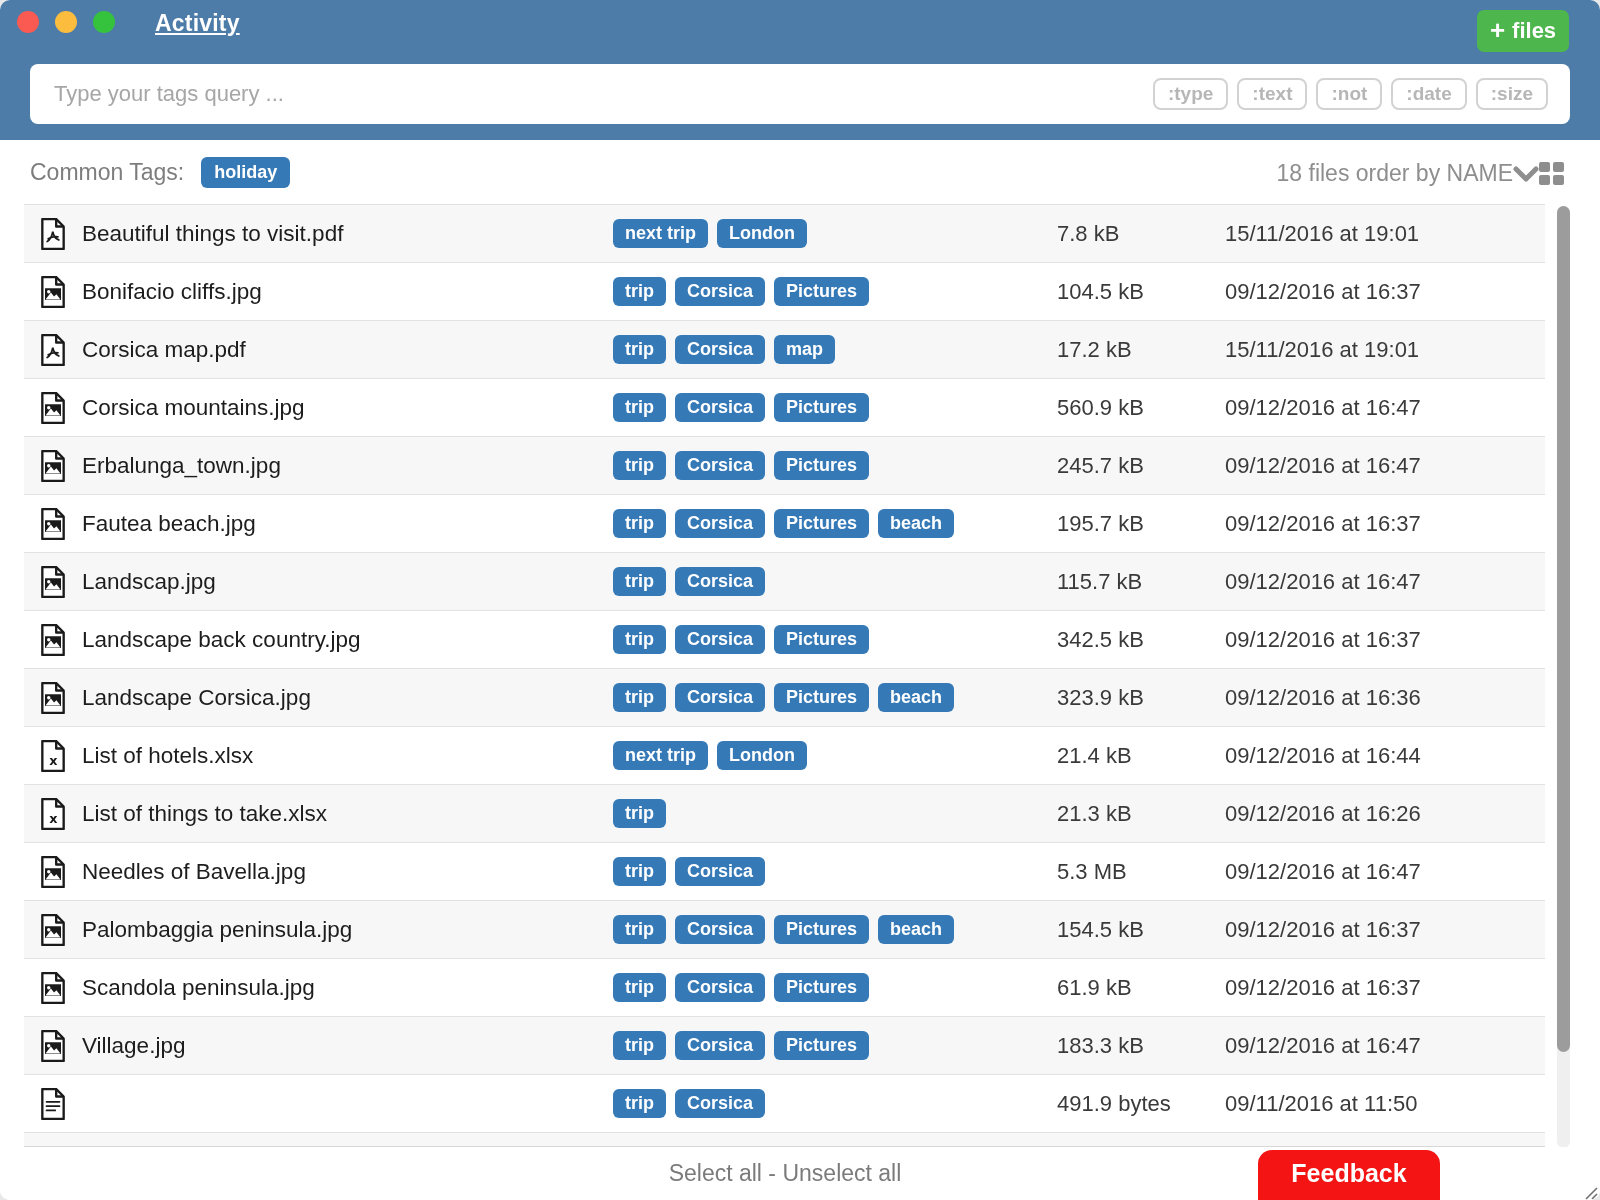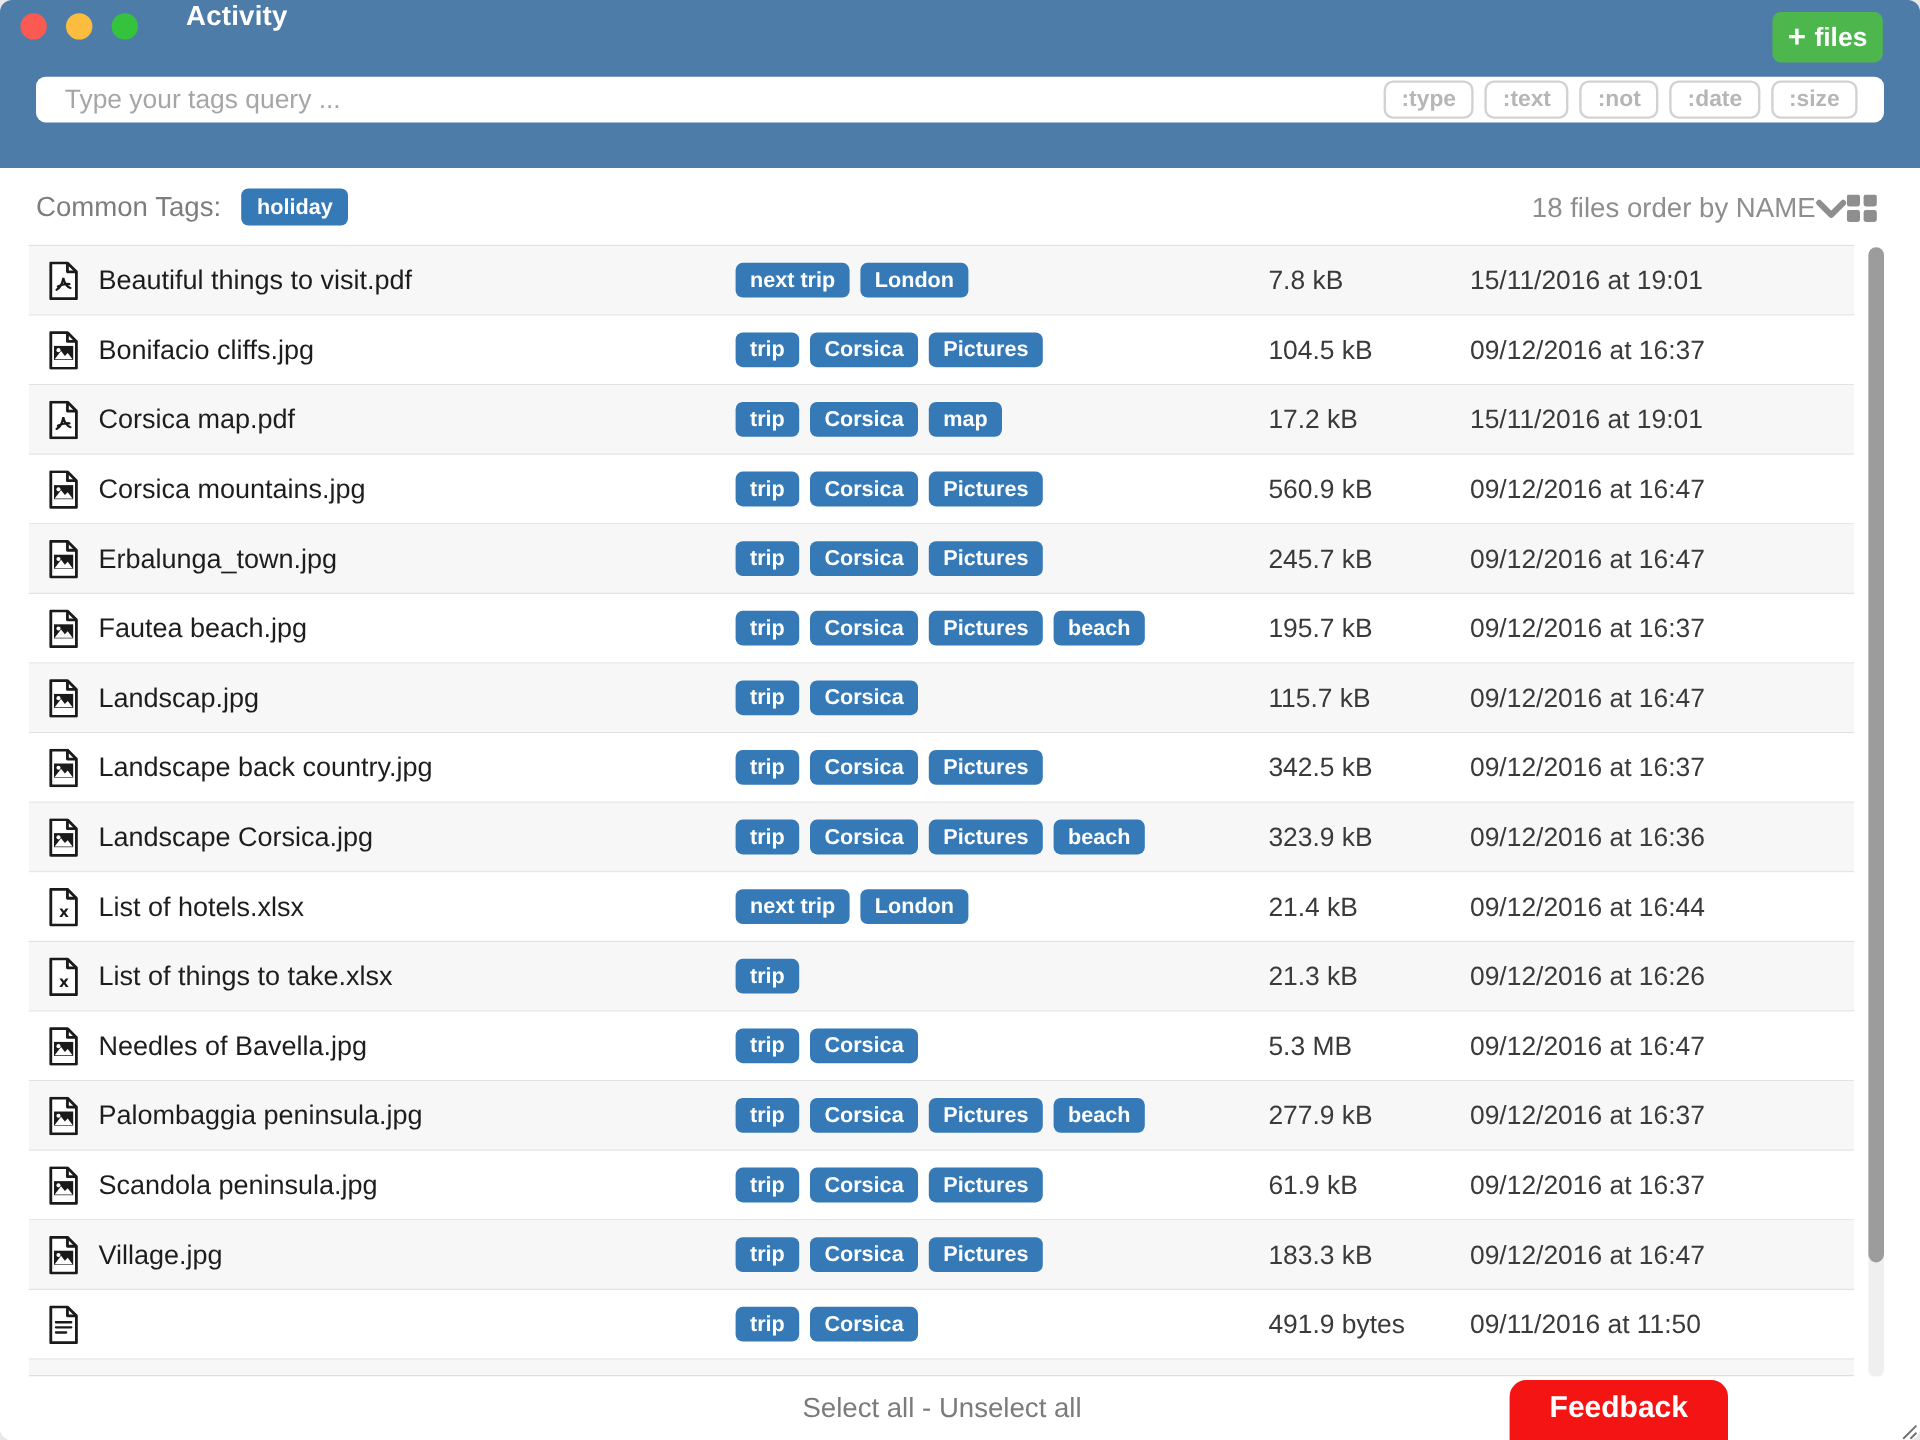--- a/index.html
+++ b/index.html
@@ -15,34 +15,34 @@
   .header {
     position: absolute; top: 0; left: 0; width: 1600px; height: 140px;
     background: #4e7ca9;
   }
   .traffic { position: absolute; top: 11px; left: 17px; display: flex; gap: 16px; }
   .traffic span { width: 22px; height: 22px; border-radius: 50%; display: block; }
   .tl-close { background: #fa5a52; }
   .tl-min   { background: #fcbd3f; }
   .tl-zoom  { background: #35c33e; }
   .win-title {
-    position: absolute; left: 155px; top: 0;
-    color: #ffffff; font-size: 23px; font-weight: bold; letter-spacing: .2px;
+    position: absolute; left: 155px; top: 10px;
+    color: #ffffff; font-size: 23px; font-weight: bold; letter-spacing: .2px; text-decoration: underline;
   }
   .add-files {
     position: absolute; top: 10px; right: 31px; width: 92px; height: 42px;
     background: #4db64d; border: none; border-radius: 7px;
     color: #fff; font-size: 22px; font-weight: bold;
     font-family: inherit; cursor: pointer;
     display: flex; align-items: center; justify-content: center; gap: 7px;
   }
   .add-files .plus { font-size: 26px; font-weight: bold; line-height: 1; margin-top: -2px; }
 
   .search-wrap {
-    position: absolute; left: 30px; top: 64px; width: 1540px; height: 38px;
+    position: absolute; left: 30px; top: 64px; width: 1540px; height: 60px;
     background: #ffffff; border-radius: 8px;
     display: flex; align-items: center;
   }
   .search-input {
     flex: 1; height: 100%; border: none; outline: none; background: transparent;
     font-family: inherit; font-size: 22px; color: #333; padding: 0 0 0 24px;
   }
   .search-input::placeholder { color: #a6a6a6; }
   .filters { display: flex; gap: 9px; padding-right: 22px; padding-left: 47px; }
   .filter-btn {
@@ -365,21 +365,21 @@
             <circle cx="8" cy="14.8" r="1.6" fill="#fff"></circle>
             <path d="M5 22 L10 15.5 L13 19.3 L15.2 17 L19 22 Z" fill="#fff"></path>
           </svg></span>
         <span class="fname">Palombaggia peninsula.jpg</span>
         <span class="ftags">
           <span class="tag">trip</span>
           <span class="tag">Corsica</span>
           <span class="tag">Pictures</span>
           <span class="tag">beach</span>
         </span>
-        <span class="fsize">277.9 kB</span>
+        <span class="fsize">154.5 kB</span>
         <span class="fdate">09/12/2016 at 16:37</span>
       </div>
       <div class="frow">
         <span class="ficon"><svg width="26" height="32" viewBox="0 0 24 30">
             <path d="M2 1 h13 l7 7 v21 h-20 z" fill="#fff" stroke="#1a1a1a" stroke-width="2.2" stroke-linejoin="round"></path>
             <path d="M15 1 v7 h7" fill="none" stroke="#1a1a1a" stroke-width="2.2" stroke-linejoin="round"></path>
             <rect x="4.5" y="11.5" width="15" height="11" fill="#1a1a1a"></rect>
             <circle cx="8" cy="14.8" r="1.6" fill="#fff"></circle>
             <path d="M5 22 L10 15.5 L13 19.3 L15.2 17 L19 22 Z" fill="#fff"></path>
           </svg></span>

